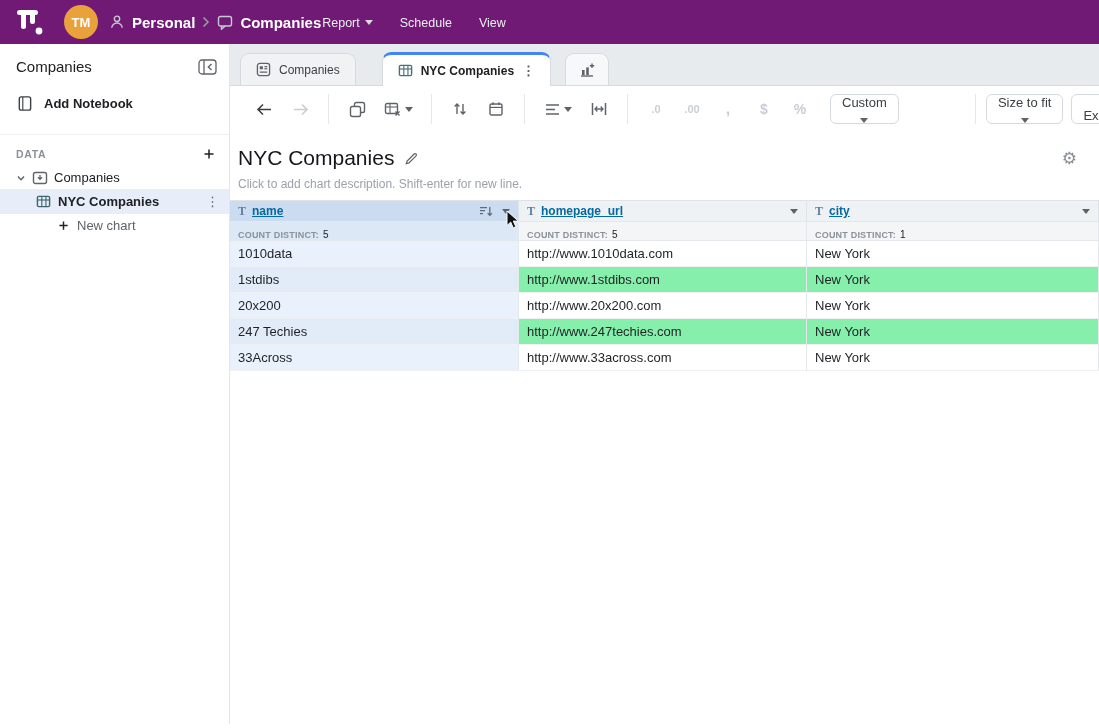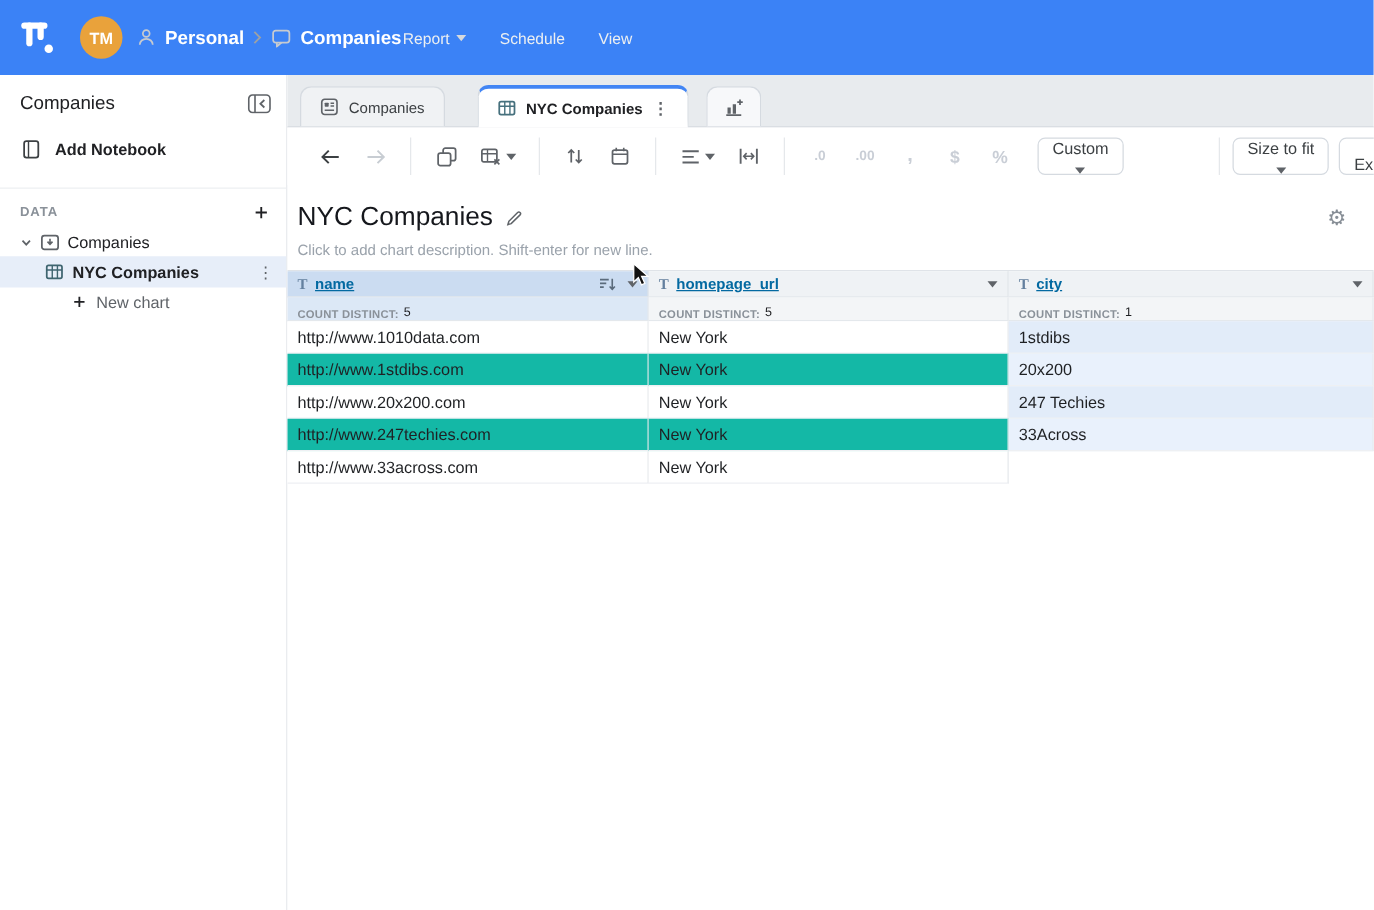--- a/index.html
+++ b/index.html
@@ -1,20 +1,20 @@
 <!DOCTYPE html>
 <html><head>
 <meta charset="utf-8">
 <style>
   * { margin:0; padding:0; box-sizing:border-box; }
   html,body { width:1099px; height:728px; overflow:hidden; background:#fff;
               font-family:"Liberation Sans", sans-serif; }
 
   
-  .topbar { height:60px; background:#3b82f6; display:flex; align-items:center; padding-left:14px; }
+  .topbar { height:44px; background:#701a75; display:flex; align-items:center; padding-left:14px; }
   .logo { width:32px; height:34px; flex-shrink:0; }
   .avatar { width:34px; height:34px; border-radius:50%; background:#e9a23b; color:#fff;
             font-size:13px; font-weight:700; display:flex; align-items:center; justify-content:center;
             margin-left:18px; flex-shrink:0; }
   .topbar-text { margin-left:11px; display:flex; flex-direction:row; justify-content:center; gap:1px; }
   .breadcrumb { display:flex; align-items:center; gap:7px; font-size:15px; font-weight:700; color:#fff; }
   .menubar { display:flex; align-items:center; gap:27px; font-size:12.5px; color:#eceff1; margin-top:1px; }
   .menu-item { display:flex; align-items:center; gap:5px; cursor:default;text-align:center; }
   .caret { width:0; height:0; border-left:4px solid transparent; border-right:4px solid transparent;
            border-top:5px solid #5f6368; }
@@ -85,21 +85,21 @@
   .th-label { font-size:12px; font-weight:700; color:#0369a1;text-decoration:underline; }
   .th-right { margin-left:auto; display:flex; align-items:center; gap:9px; }
   .count { height:19px; background:#f3f5f7; display:flex; align-items:flex-end; gap:4px; padding:0 8px;
            border-right:1px solid #e4e8ec; border-bottom:1px solid #e4e8ec; }
   .count.sel { background:#dce8f6; }
   .count-label { font-size:9px; font-weight:700; color:#8a9199; letter-spacing:.2px; }
   .count-value { font-size:10px; color:#202124; }
   .td { height:26px; display:flex; align-items:center; padding:0 8px; font-size:13px; color:#1f2124;
         background:#fff; border-right:1px solid #e6e9ec; border-bottom:1px solid #eef0f3; cursor:cell;
         white-space:nowrap; overflow:hidden; }
-  .td.stripe { background:#14b8a6; }
+  .td.stripe { background:#86efac; }
   .td.sel { background:#e9f1fc; }
   .td.sel.stripe { background:#e2ecf9; }
 
   .cursor { position:absolute; left:506px; top:210px; z-index:50; pointer-events:none; }
 </style>
 </head>
 <body>
 
 <div class="topbar">
   <svg class="logo" viewBox="0 0 32 32">
@@ -354,20 +354,21 @@
         </div>
         <div class="count">
           <span class="count-label">COUNT DISTINCT:</span>
           <span class="count-value">5</span>
         </div>
         <div class="count">
           <span class="count-label">COUNT DISTINCT:</span>
           <span class="count-value">1</span>
         </div>
 
+        <div class="td sel">1010data</div>
         <div class="td">http://www.1010data.com</div>
         <div class="td">New York</div>
 
         <div class="td sel stripe">1stdibs</div>
         <div class="td stripe">http://www.1stdibs.com</div>
         <div class="td stripe">New York</div>
 
         <div class="td sel">20x200</div>
         <div class="td">http://www.20x200.com</div>
         <div class="td">New York</div>

